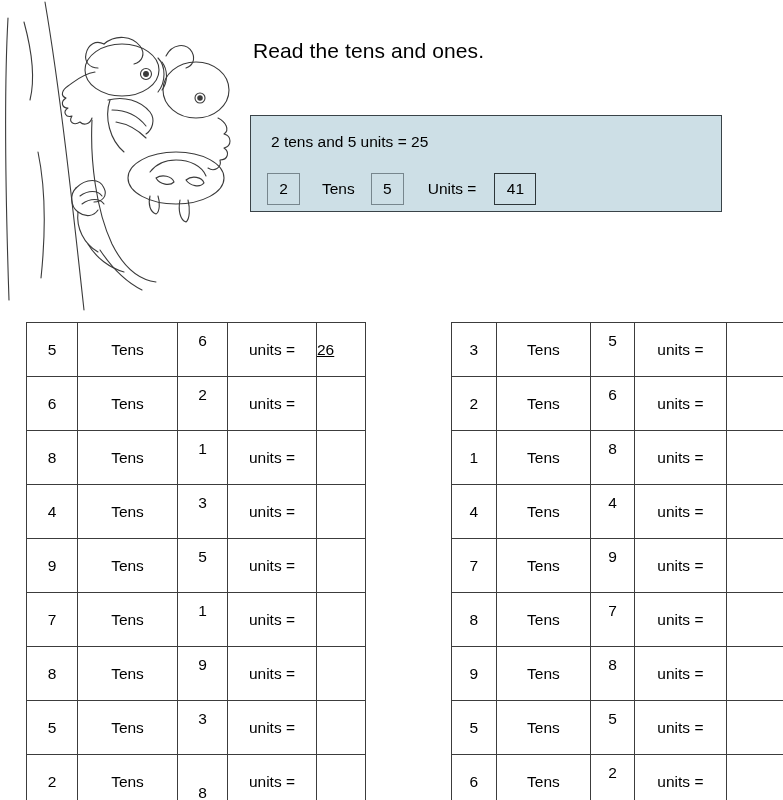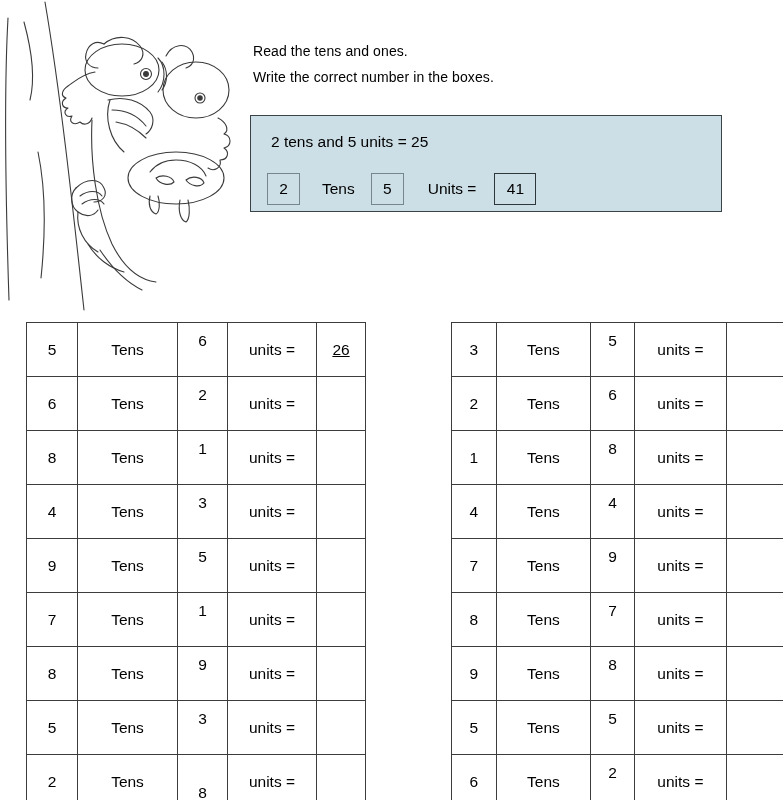--- a/index.html
+++ b/index.html
@@ -24,21 +24,21 @@
     width: 250px;
     height: 320px;
   }
 
   
   #instructions {
     position: absolute;
     left: 253px;
     top: 38px;
     width: 470px;
-    font-size: 14px;
+    font-size: 21px;
     line-height: 26px;
     letter-spacing: 0.1px;
     color: #000;
   }
   #instructions .line { display: block; white-space: nowrap; }
 
   
   #example-panel {
     position: absolute;
     left: 250px;
@@ -104,21 +104,21 @@
     font-size: 15.5px;
     padding: 0;
     vertical-align: middle;
     background: #fff;
   }
   
   .col-tens-digit  { width: 50px;  text-align: center; }
   .col-tens-word   { width: 99px;  text-align: center; }
   .col-unit-digit  { width: 49px;  text-align: center; }
   .col-unit-word   { width: 88px;  text-align: center; }
-  .col-answer      { width: 48px;  text-align: center; text-decoration: underline; }
+  .col-answer      { width: 48px;  text-align: left; text-decoration: underline; }
 
   #table-right .col-tens-digit { width: 46px; }
   #table-right .col-tens-word  { width: 98px; }
   #table-right .col-unit-digit { width: 45px; }
   #table-right .col-unit-word  { width: 95px; }
   #table-right .col-answer     { width: 60px; border-right: none; }
 
   
   .col-unit-digit span { display: inline-block; position: relative; top: -9px; }
   .col-tens-digit span { display: inline-block; position: relative; top: 0px; }
@@ -185,21 +185,20 @@
       <path d="M82 204 C90 198, 100 198, 104 204"></path>
       <path d="M76 188 C70 194, 70 206, 78 212 C86 218, 94 216, 98 210"></path>
       <path d="M78 212 C76 228, 84 244, 98 252"></path>
       <path d="M88 244 C96 258, 110 268, 124 272"></path>
     </g>
   </svg>
 </div>
 
 <div id="instructions">
   <span class="line">Read the tens and ones.</span>
-  <span class="line">Write the correct number in the boxes.</span>
 </div>
 
 <div id="example-panel">
   <div id="example-sentence">2 tens and 5 units = 25</div>
   <div id="example-row">
     <div class="ex-box">2</div>
     <div class="ex-gap-a"></div>
     <div class="ex-label">Tens</div>
     <div class="ex-gap-b"></div>
     <div class="ex-box">5</div>

